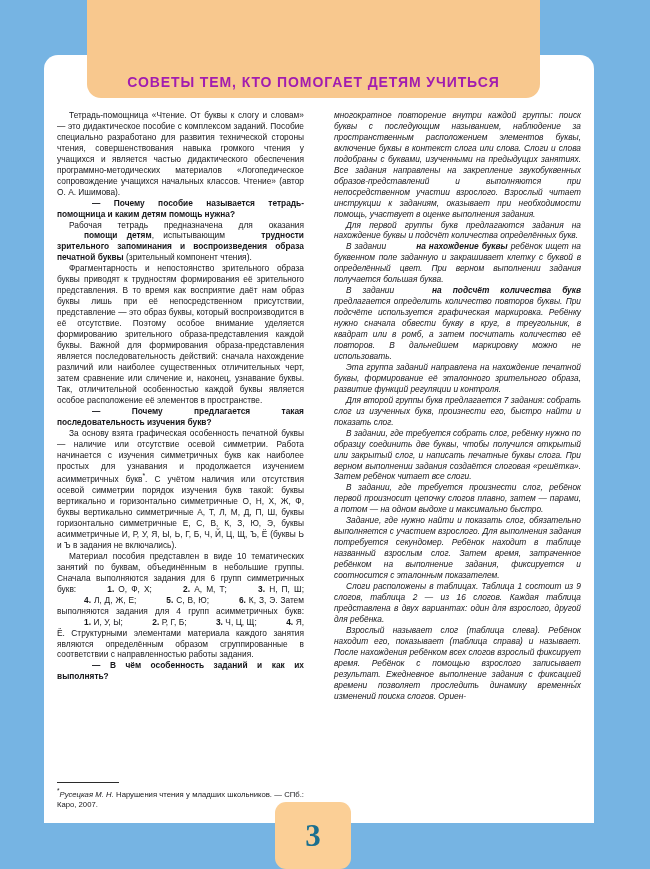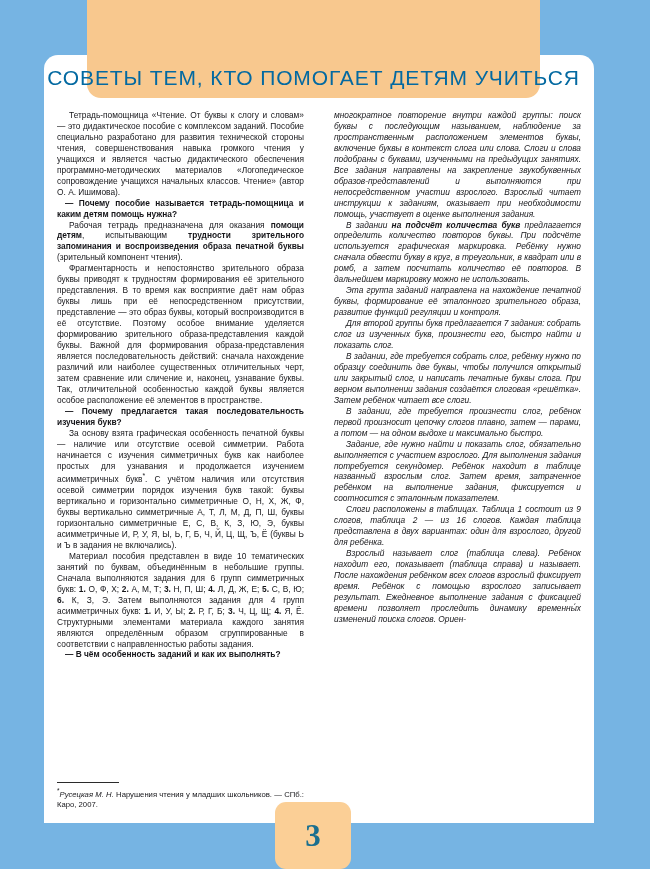--- a/index.html
+++ b/index.html
@@ -36,24 +36,24 @@
     height: 98px;
     background: #f8c88e;
     border-radius: 0 0 14px 14px;
     display: flex;
     align-items: flex-end;
     justify-content: center;
     box-sizing: border-box;
     padding-bottom: 8px;
   }
   #header-banner .banner-title {
-    font-size: 21px;
+    font-size: 14px;
     letter-spacing: 0.9px;
-    color: #0369a1;
-    font-weight: 400;
+    color: #a21caf;
+    font-weight: 700;
     white-space: nowrap;
   }
 
   
   #columns {
     position: absolute;
     left: 44px;
     top: 110px;
     width: 550px;
     height: 700px;
@@ -75,21 +75,21 @@
     text-align: justify;
     text-justify: inter-word;
     color: #16161a;
     text-indent: 12px;
     hyphens: manual;
   }
   p.para.q {
     font-weight: bold;
     text-indent: 8px;
   }
-  p.para b { font-weight: bold; }
+  p.para b { font-weight: bold; margin-left: 27px; }
 
   
   #footnote {
     position: absolute;
     left: 13px;
     right: 11px;
     bottom: 0px;
   }
   #footnote .rule {
     width: 62px;
@@ -155,20 +155,22 @@
       </div>
     <div id="footnote">
       <div class="rule"></div>
       <p class="fn-text"><span class="star">*</span><i>Русецкая М. Н.</i><span> Нарушения чтения у младших школьников. — СПб.: Каро, 2007.</span></p>
     </div>
   </div>
 
   <div class="column right">
     <div id="right-paras">
         <p class="para" style="text-indent: 0px;"><span>многократное повторение внутри каждой группы: поиск буквы с последующим называнием, наблюдение за пространственным расположением элементов буквы, включение буквы в контекст слога или слова. Слоги и слова подобраны с буквами, изученными на предыдущих занятиях. Все задания направлены на закрепление звукобуквенных образов-представлений и выполняются при непосредственном участии взрослого. Взрослый читает инструкции к заданиям, оказывает при необходимости помощь, участвует в оценке выполнения задания.</span></p>
+        <p class="para"><span>Для первой группы букв предлагаются задания на нахождение буквы и подсчёт количества определённых букв.</span></p>
+        <p class="para"><span>В задании </span><b>на нахождение буквы</b><span> ребёнок ищет на буквенном поле заданную и закрашивает клетку с буквой в определённый цвет. При верном выполнении задания получается большая буква.</span></p>
         <p class="para"><span>В задании </span><b>на подсчёт количества букв</b><span> предлагается определить количество повторов буквы. При подсчёте используется графическая маркировка. Ребёнку нужно сначала обвести букву в круг, в треугольник, в квадрат или в ромб, а затем посчитать количество её повторов. В дальнейшем маркировку можно не использовать.</span></p>
         <p class="para"><span>Эта группа заданий направлена на нахождение печатной буквы, формирование её эталонного зрительного образа, развитие функций регуляции и контроля.</span></p>
         <p class="para"><span>Для второй группы букв предлагается 7 задания: собрать слог из изученных букв, произнести его, быстро найти и показать слог.</span></p>
         <p class="para"><span>В задании, где требуется собрать слог, ребёнку нужно по образцу соединить две буквы, чтобы получился открытый или закрытый слог, и написать печатные буквы слога. При верном выполнении задания создаётся слоговая «решётка». Затем ребёнок читает все слоги.</span></p>
         <p class="para"><span>В задании, где требуется произнести слог, ребёнок первой произносит цепочку слогов плавно, затем — парами, а потом — на одном выдохе и максимально быстро.</span></p>
         <p class="para"><span>Задание, где нужно найти и показать слог, обязательно выполняется с участием взрослого. Для выполнения задания потребуется секундомер. Ребёнок находит в таблице названный взрослым слог. Затем время, затраченное ребёнком на выполнение задания, фиксируется и соотносится с эталонным показателем.</span></p>
         <p class="para"><span>Слоги расположены в таблицах. Таблица 1 состоит из 9 слогов, таблица 2 — из 16 слогов. Каждая таблица представлена в двух вариантах: один для взрослого, другой для ребёнка.</span></p>
         <p class="para"><span>Взрослый называет слог (таблица слева). Ребёнок находит его, показывает (таблица справа) и называет. После нахождения ребёнком всех слогов взрослый фиксирует время. Ребёнок с помощью взрослого записывает результат. Ежедневное выполнение задания с фиксацией времени позволяет проследить динамику временны́х изменений поиска слогов. Ориен-</span></p>
       </div>
   </div>

